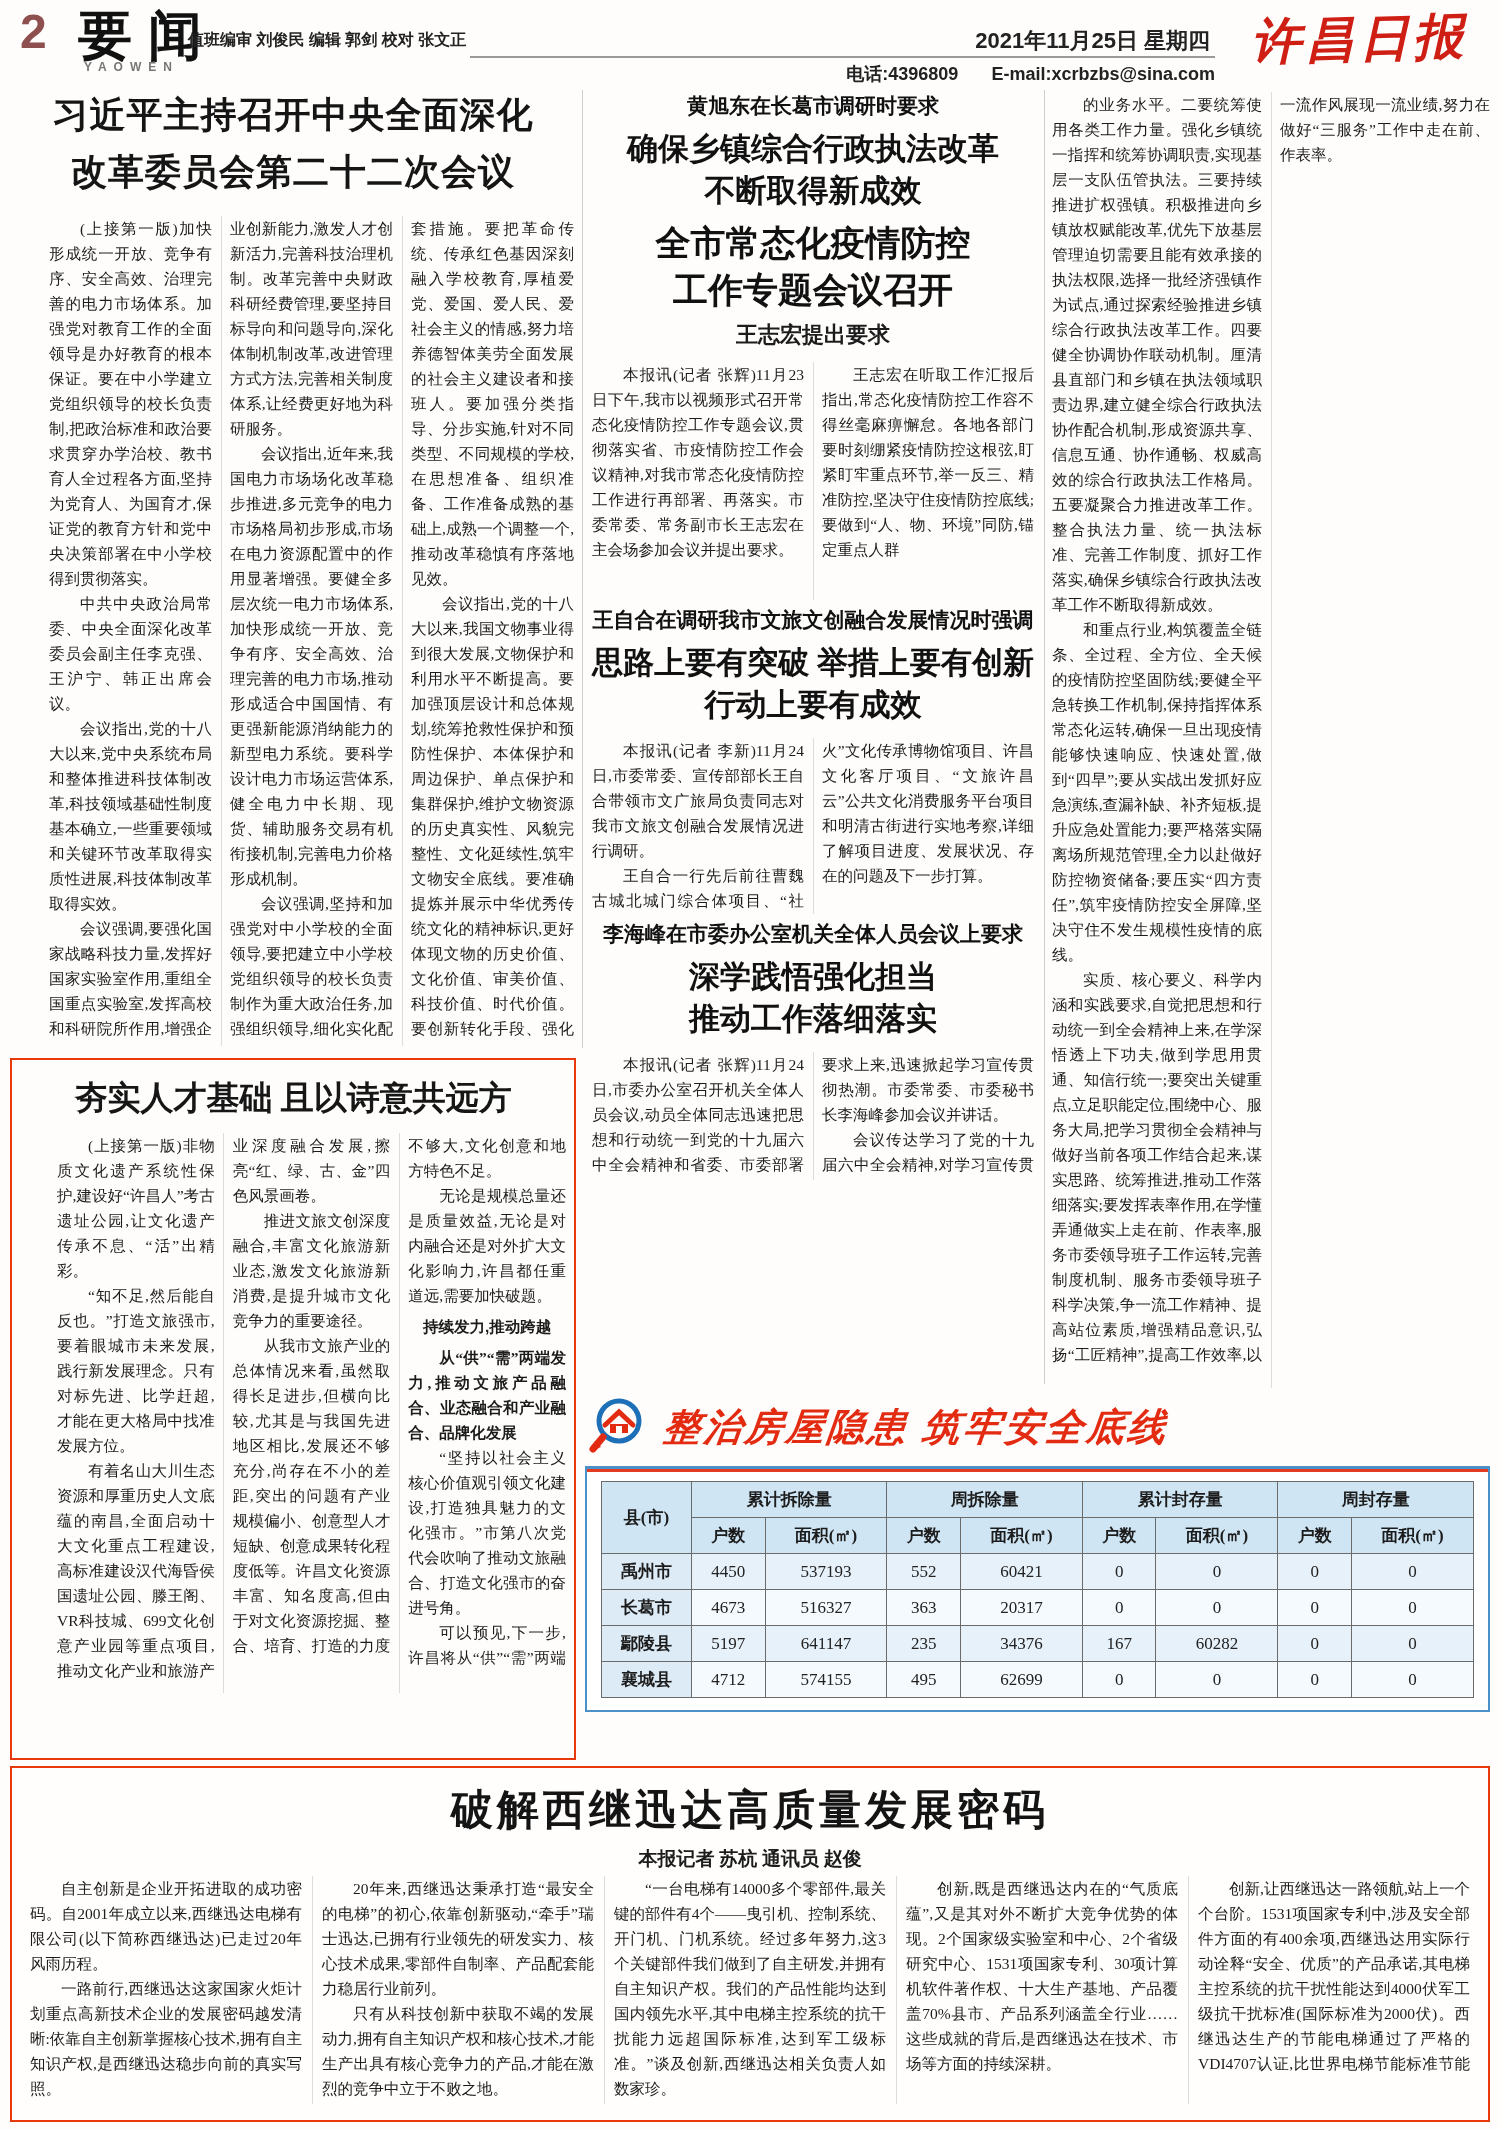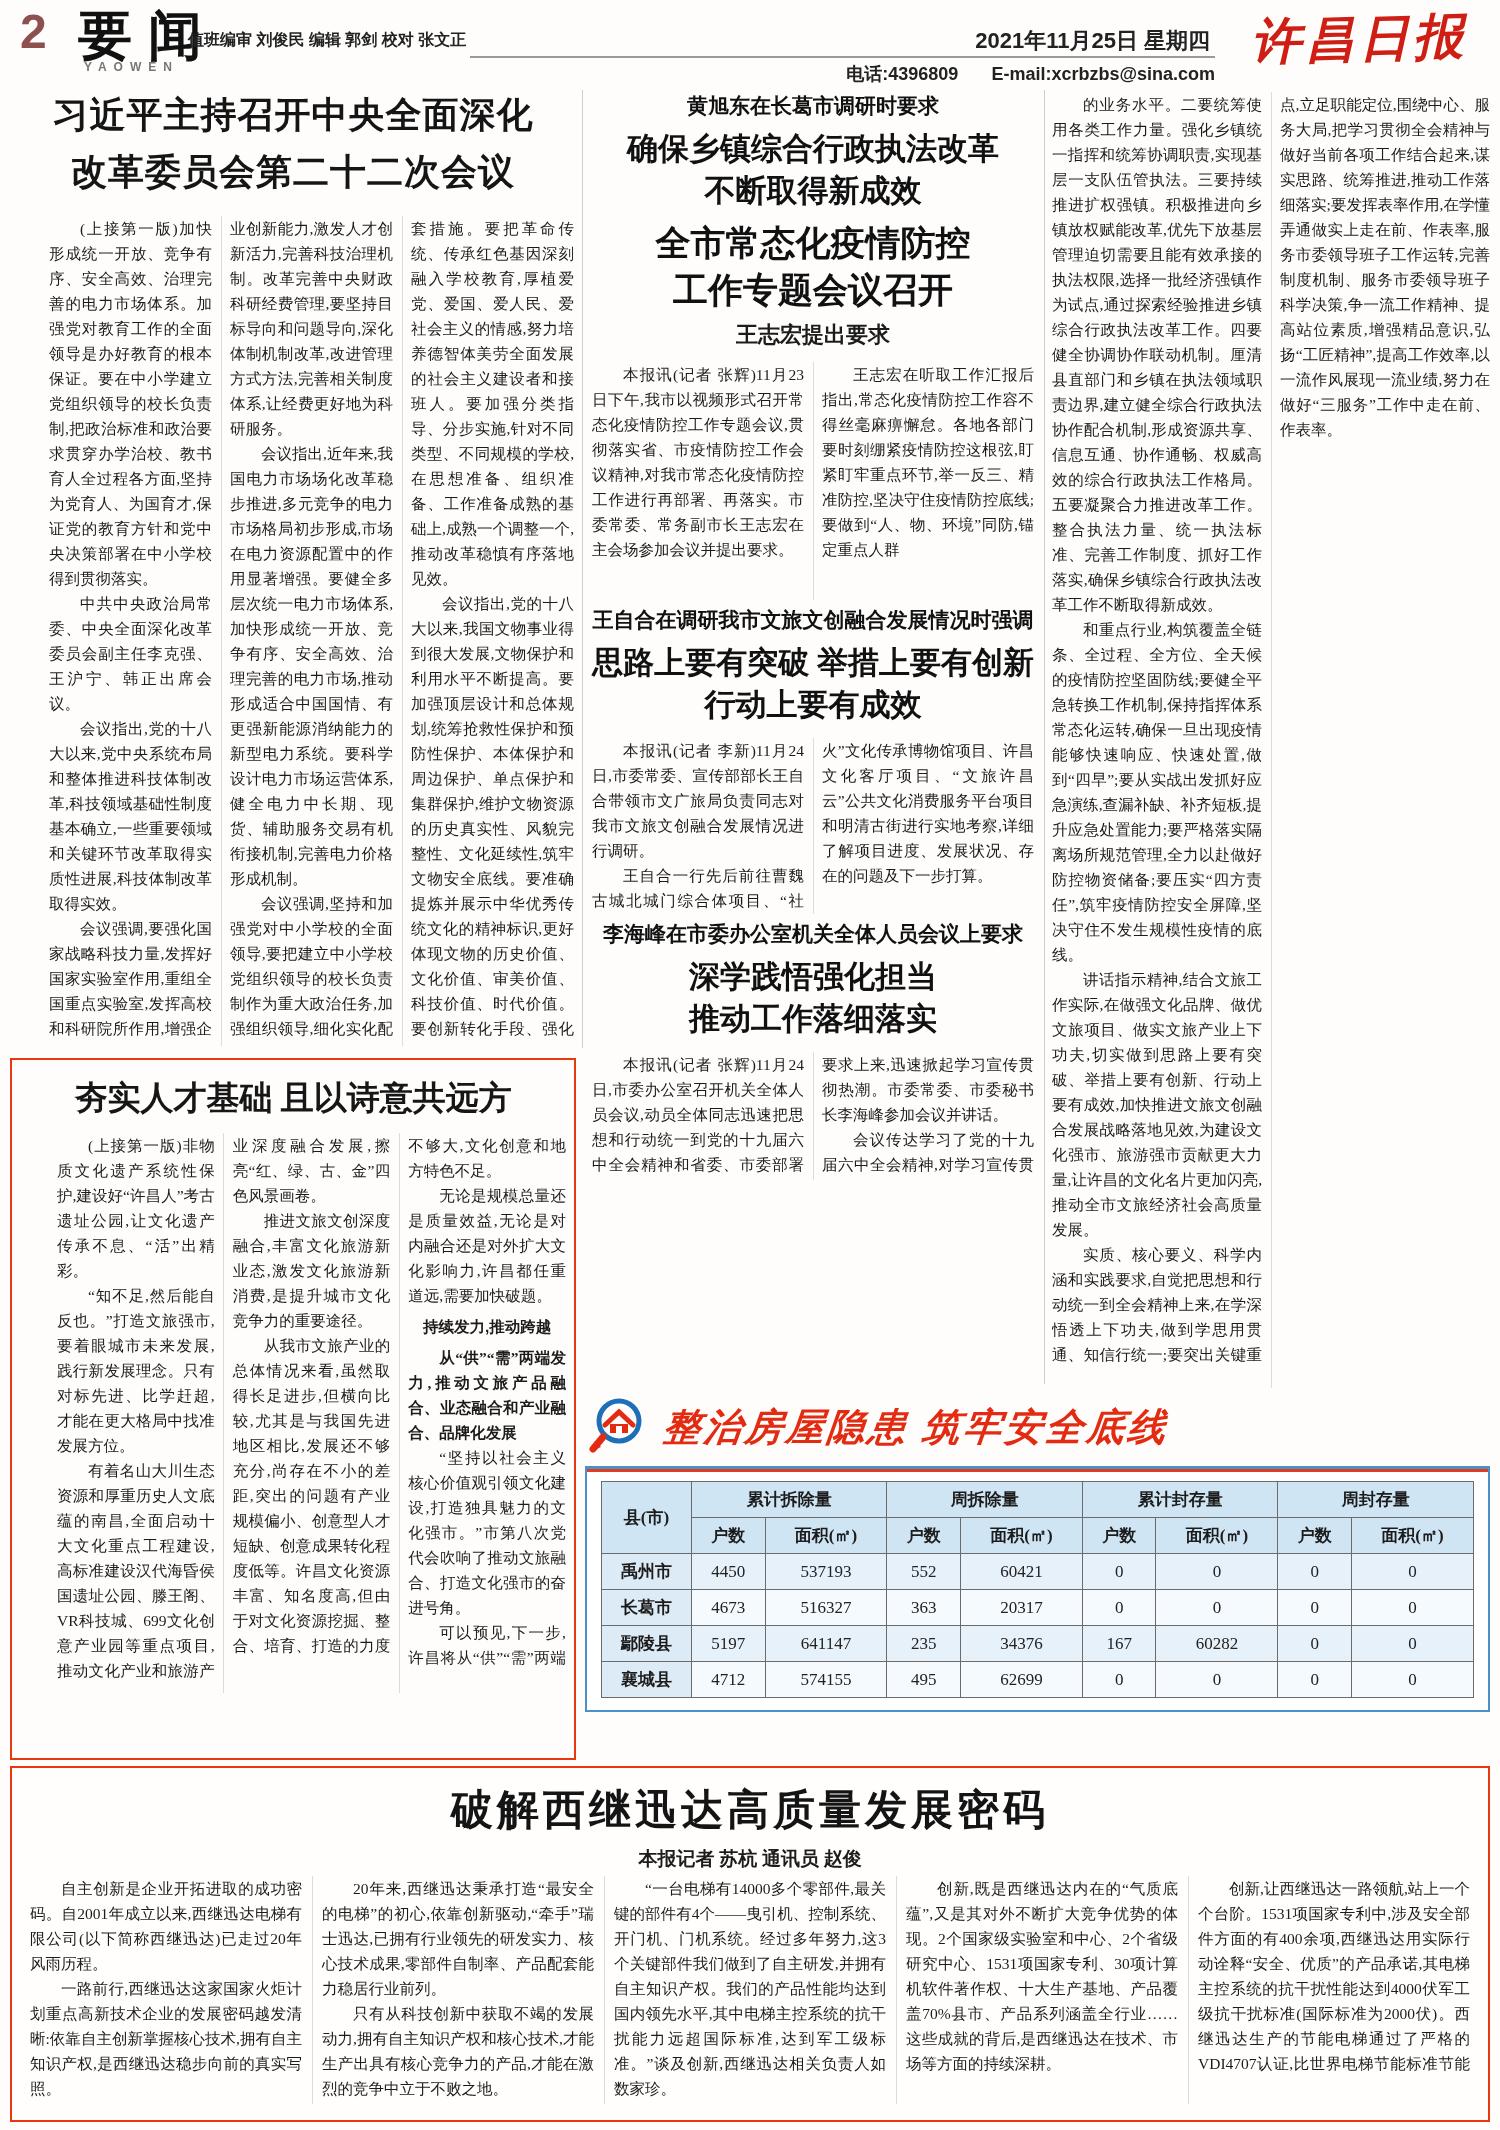--- a/index.html
+++ b/index.html
@@ -175,21 +175,20 @@
           </div>
       </div>
     </div>
 
   </div>
 
   <div class="rightcols body-text cols cols-2">
     <div>
         <p>的业务水平。二要统筹使用各类工作力量。强化乡镇统一指挥和统筹协调职责,实现基层一支队伍管执法。三要持续推进扩权强镇。积极推进向乡镇放权赋能改革,优先下放基层管理迫切需要且能有效承接的执法权限,选择一批经济强镇作为试点,通过探索经验推进乡镇综合行政执法改革工作。四要健全协调协作联动机制。厘清县直部门和乡镇在执法领域职责边界,建立健全综合行政执法协作配合机制,形成资源共享、信息互通、协作通畅、权威高效的综合行政执法工作格局。五要凝聚合力推进改革工作。整合执法力量、统一执法标准、完善工作制度、抓好工作落实,确保乡镇综合行政执法改革工作不断取得新成效。</p>
         <p>和重点行业,构筑覆盖全链条、全过程、全方位、全天候的疫情防控坚固防线;要健全平急转换工作机制,保持指挥体系常态化运转,确保一旦出现疫情能够快速响应、快速处置,做到“四早”;要从实战出发抓好应急演练,查漏补缺、补齐短板,提升应急处置能力;要严格落实隔离场所规范管理,全力以赴做好防控物资储备;要压实“四方责任”,筑牢疫情防控安全屏障,坚决守住不发生规模性疫情的底线。</p>
-        <p>讲话指示精神,结合文旅工作实际,在做强文化品牌、做优文旅项目、做实文旅产业上下功夫,切实做到思路上要有突破、举措上要有创新、行动上要有成效,加快推进文旅文创融合发展战略落地见效,为建设文化强市、旅游强市贡献更大力量,让许昌的文化名片更加闪亮,推动全市文旅经济社会高质量发展。</p>
         <p>实质、核心要义、科学内涵和实践要求,自觉把思想和行动统一到全会精神上来,在学深悟透上下功夫,做到学思用贯通、知信行统一;要突出关键重点,立足职能定位,围绕中心、服务大局,把学习贯彻全会精神与做好当前各项工作结合起来,谋实思路、统筹推进,推动工作落细落实;要发挥表率作用,在学懂弄通做实上走在前、作表率,服务市委领导班子工作运转,完善制度机制、服务市委领导班子科学决策,争一流工作精神、提高站位素质,增强精品意识,弘扬“工匠精神”,提高工作效率,以一流作风展现一流业绩,努力在做好“三服务”工作中走在前、作表率。</p>
       </div>
   </div>
 
   <div class="demo">
     <div class="demo-banner">
       <span>
         <svg width="64" height="60" viewBox="0 0 64 60">
           <circle cx="34" cy="26" r="20" fill="none" stroke="#1d6fb8" stroke-width="5"></circle>
           <path d="M20 30 L34 17 L48 30" fill="none" stroke="#e32b12" stroke-width="5" stroke-linecap="round"></path>

